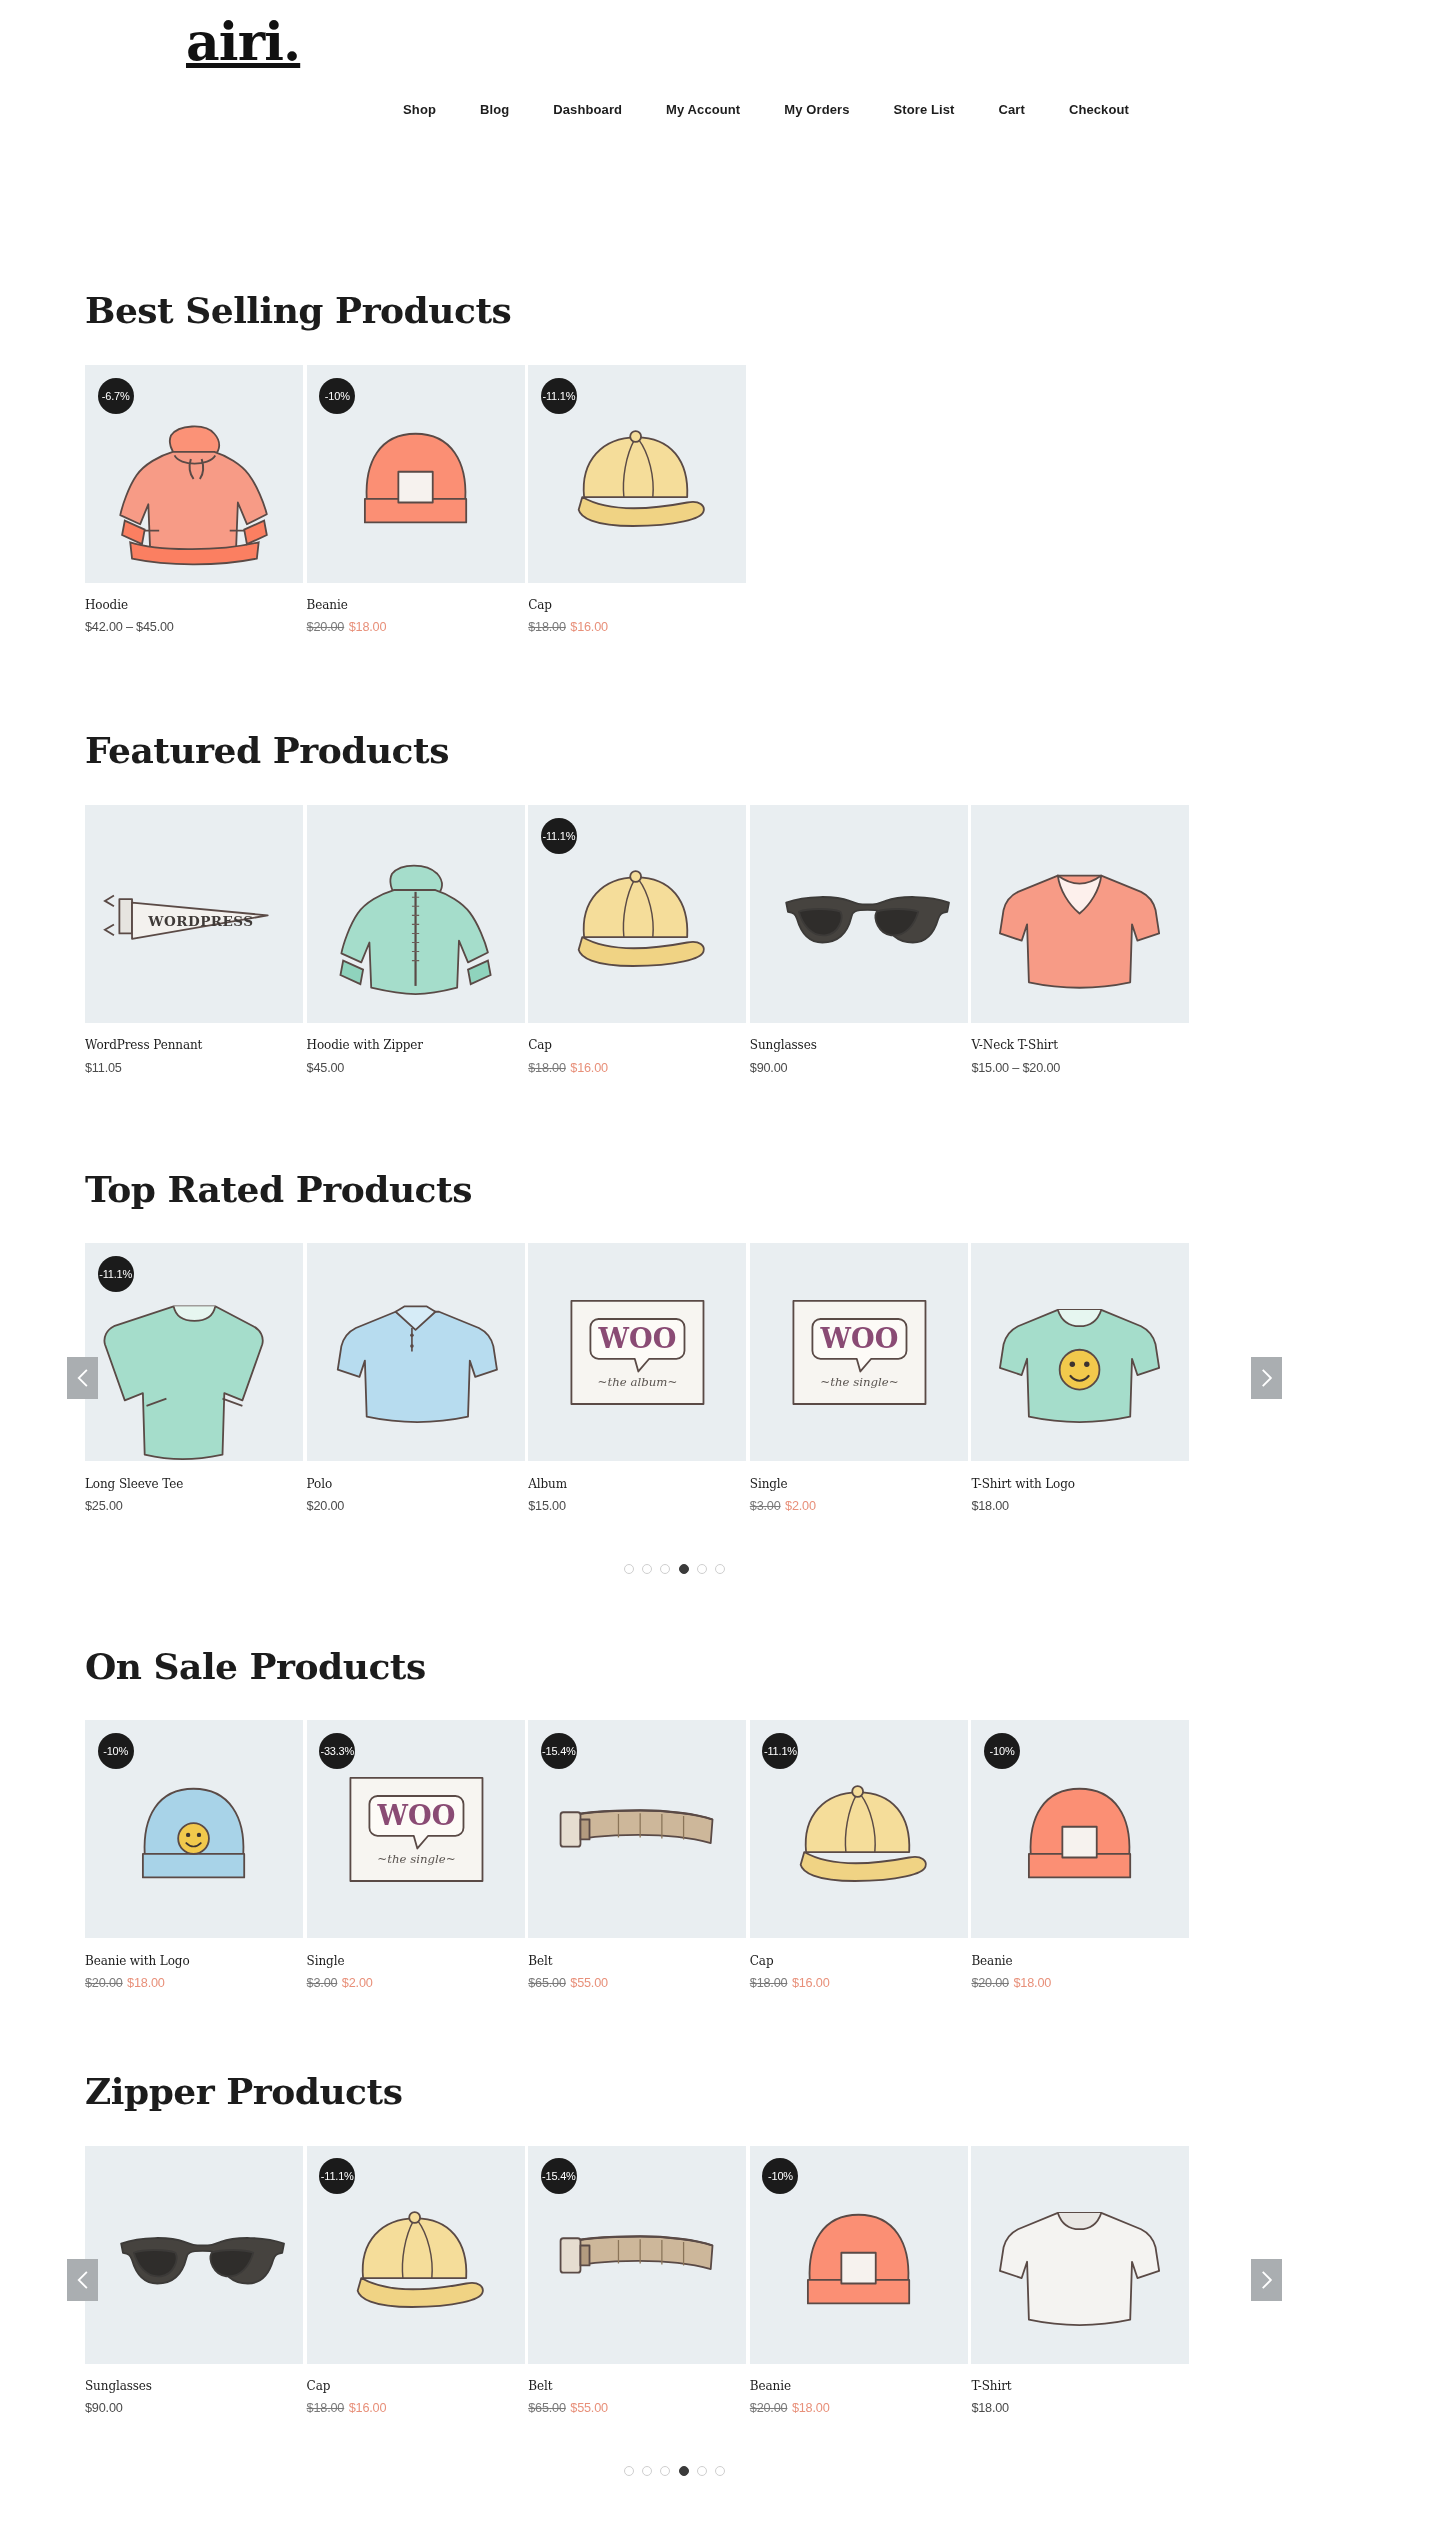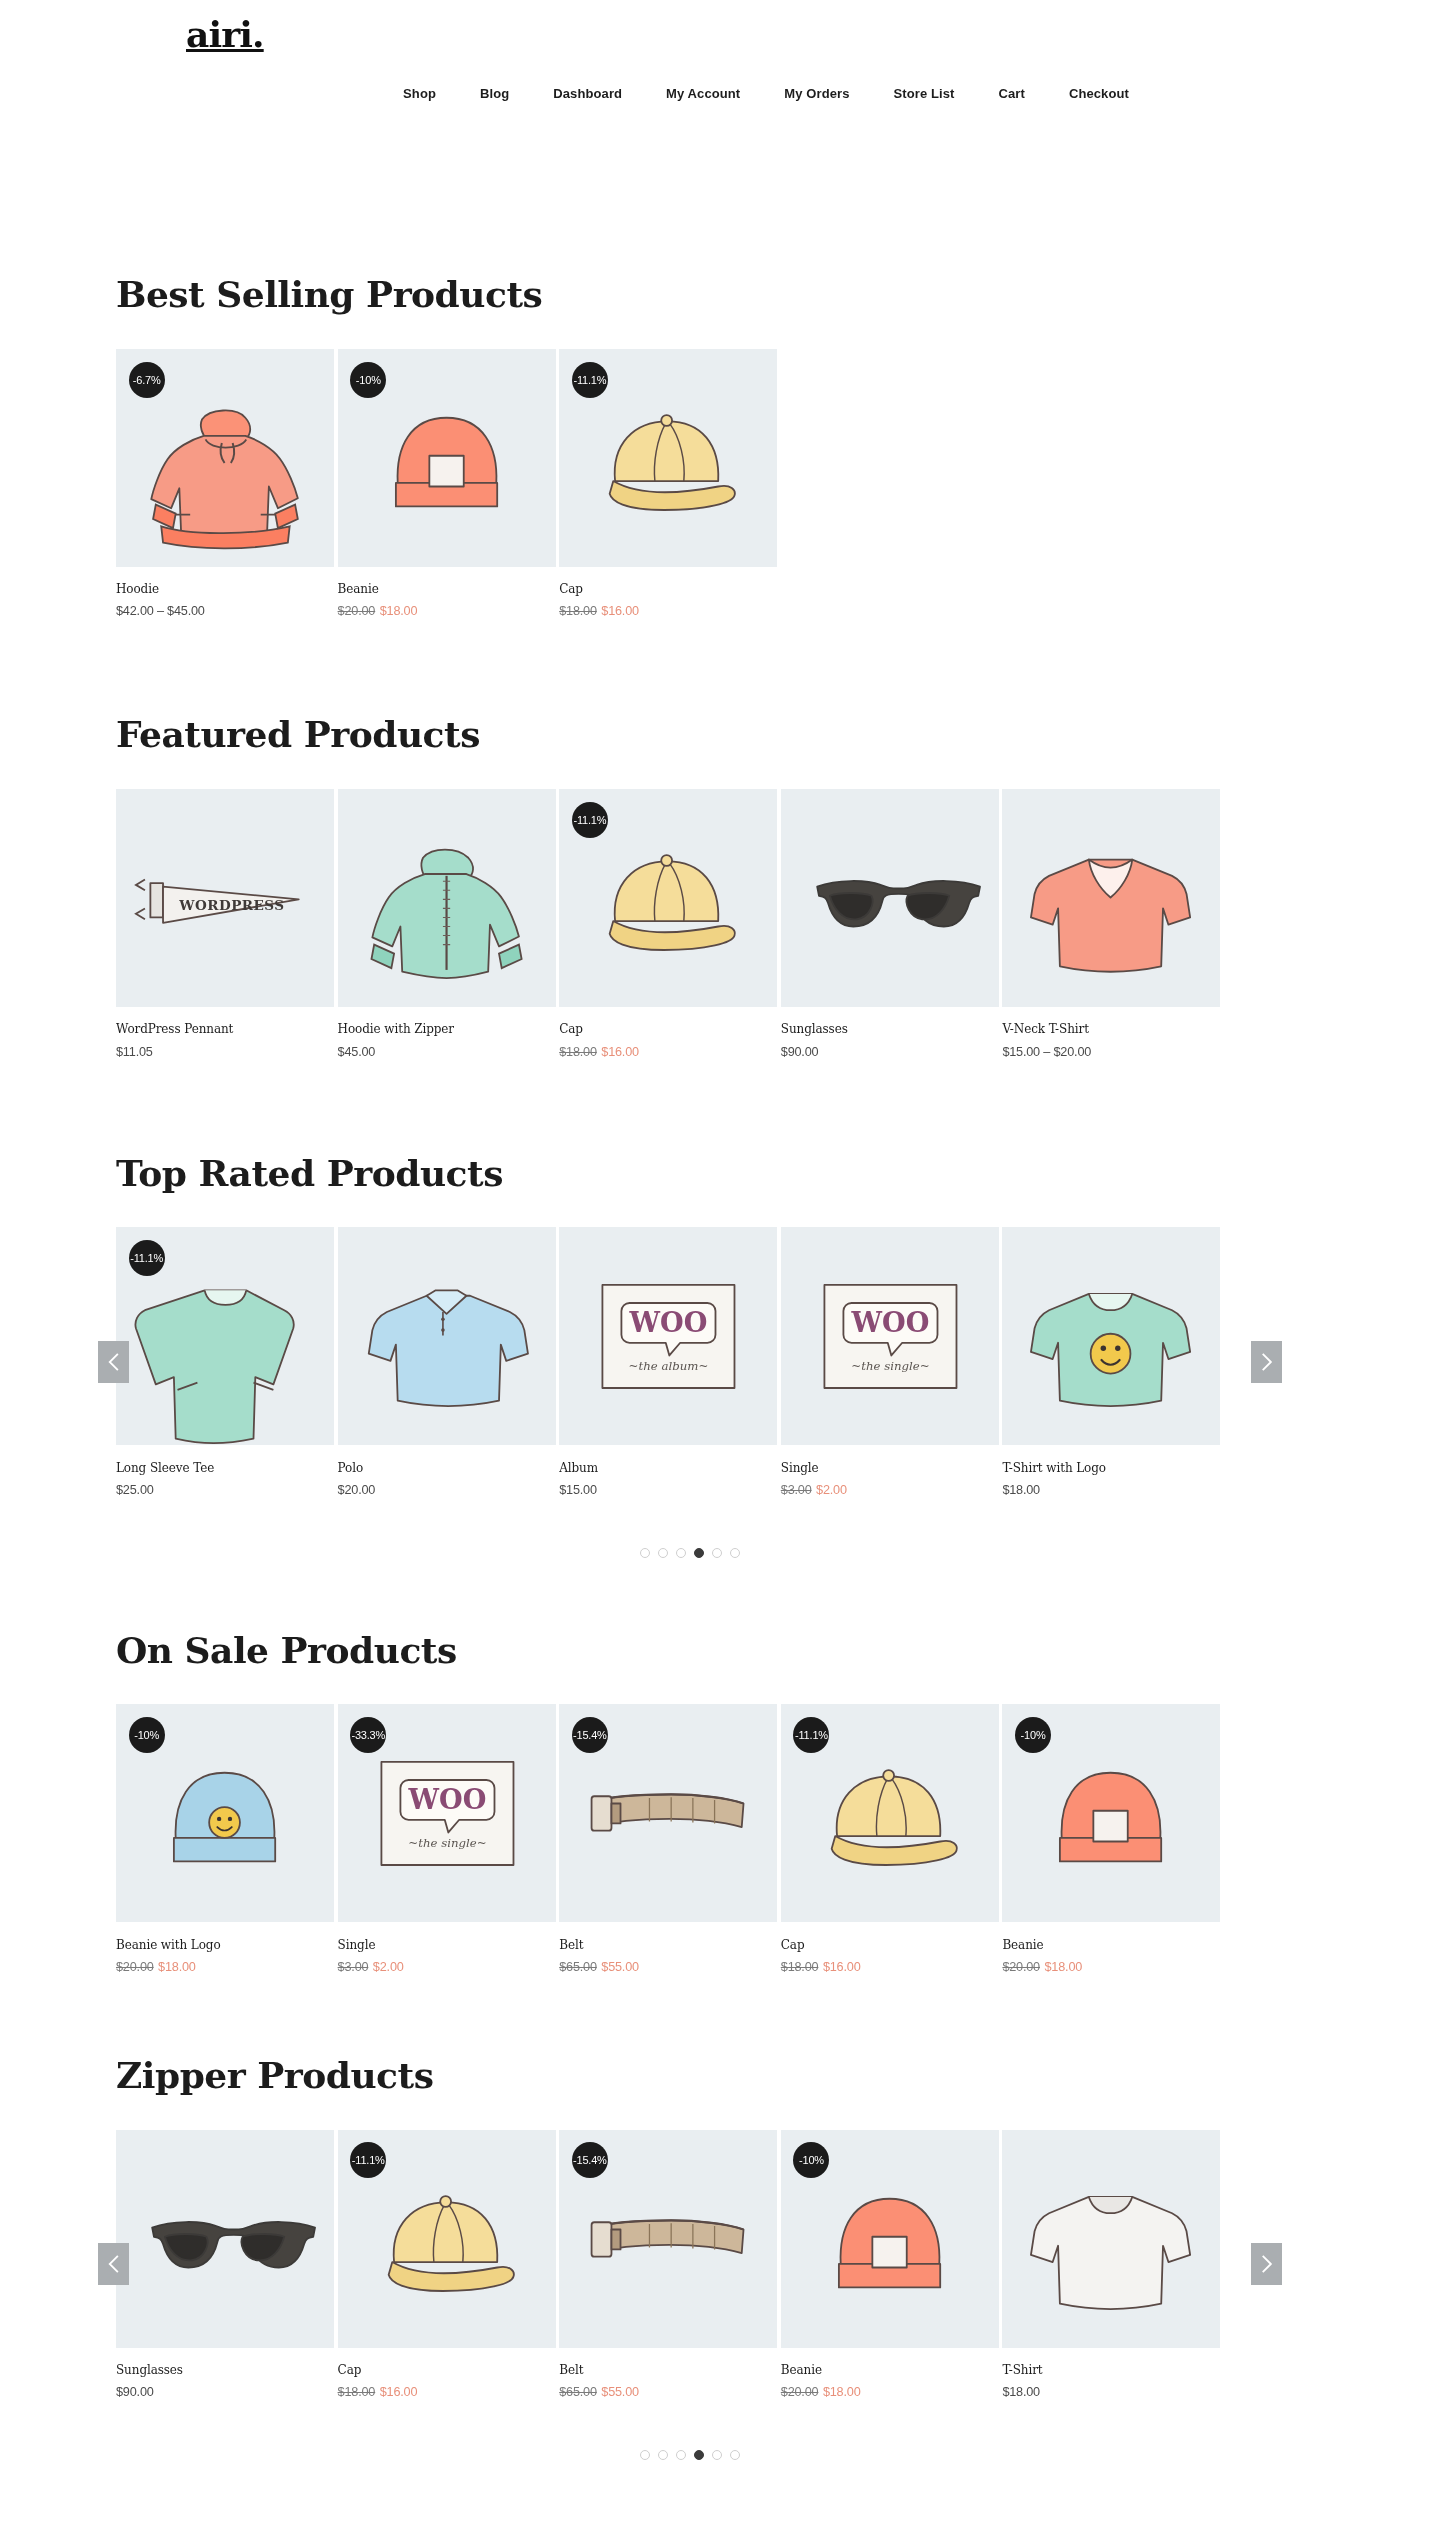--- a/index.html
+++ b/index.html
@@ -27,21 +27,21 @@
     padding-top: 16.3px;
   }
 
   .logo-wrap {
     padding-left: 186px;
   }
 
   .logo {
     font-family: "DejaVu Serif", "Liberation Serif", serif;
     font-weight: 700;
-    font-size: 36px;
+    font-size: 52px;
     letter-spacing: -0.9px;
     line-height: 1;
     color: #111111;
     display: inline-block;
   }
 
   .main-nav {
     margin-top: 34px;
     display: flex;
     justify-content: center;
@@ -57,21 +57,21 @@
     color: #1d1d1d;
     text-decoration: none;
     padding: 0 22px;
     white-space: nowrap;
     letter-spacing: 0.1px;
   }
 
   
   .section {
     width: 1450px;
-    padding-left: 116px;
+    padding-left: 85px;
     padding-right: 186px;
   }
 
   .section-title {
     font-family: "DejaVu Serif", "Liberation Serif", serif;
     font-weight: 700;
     font-size: 36px;
     line-height: 1.1;
     color: #1c1c1c;
     letter-spacing: -0.5px;

